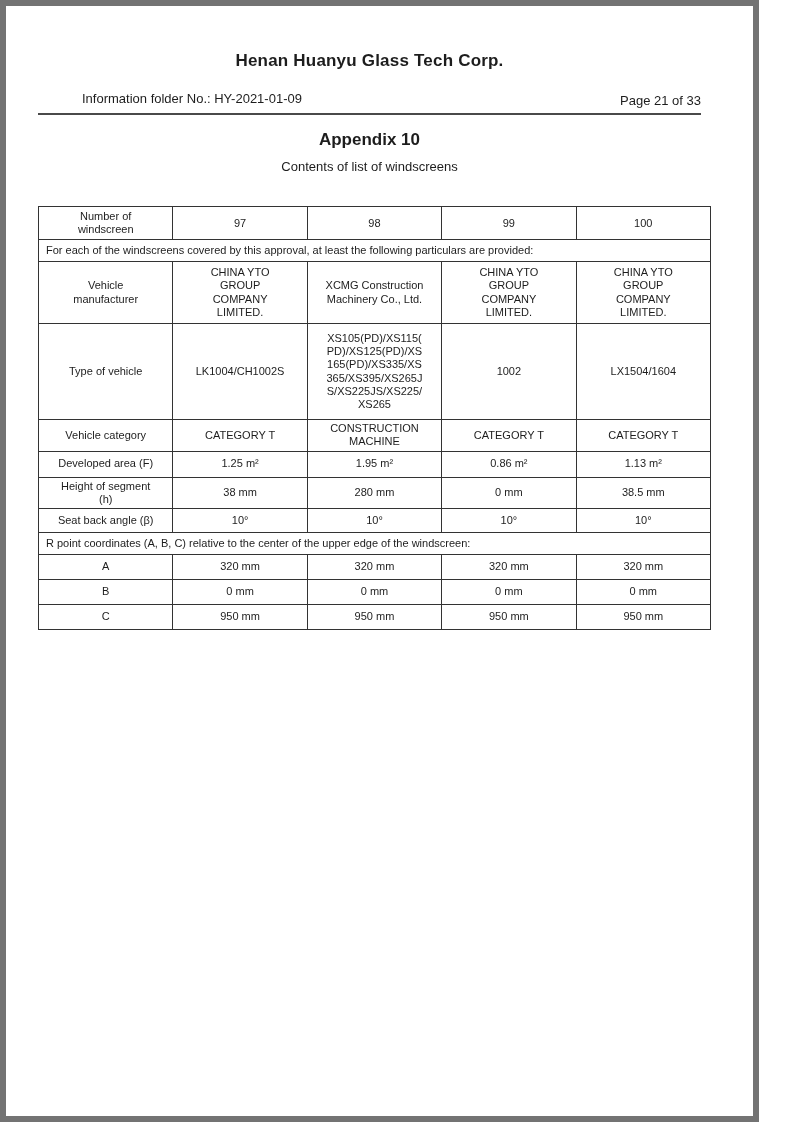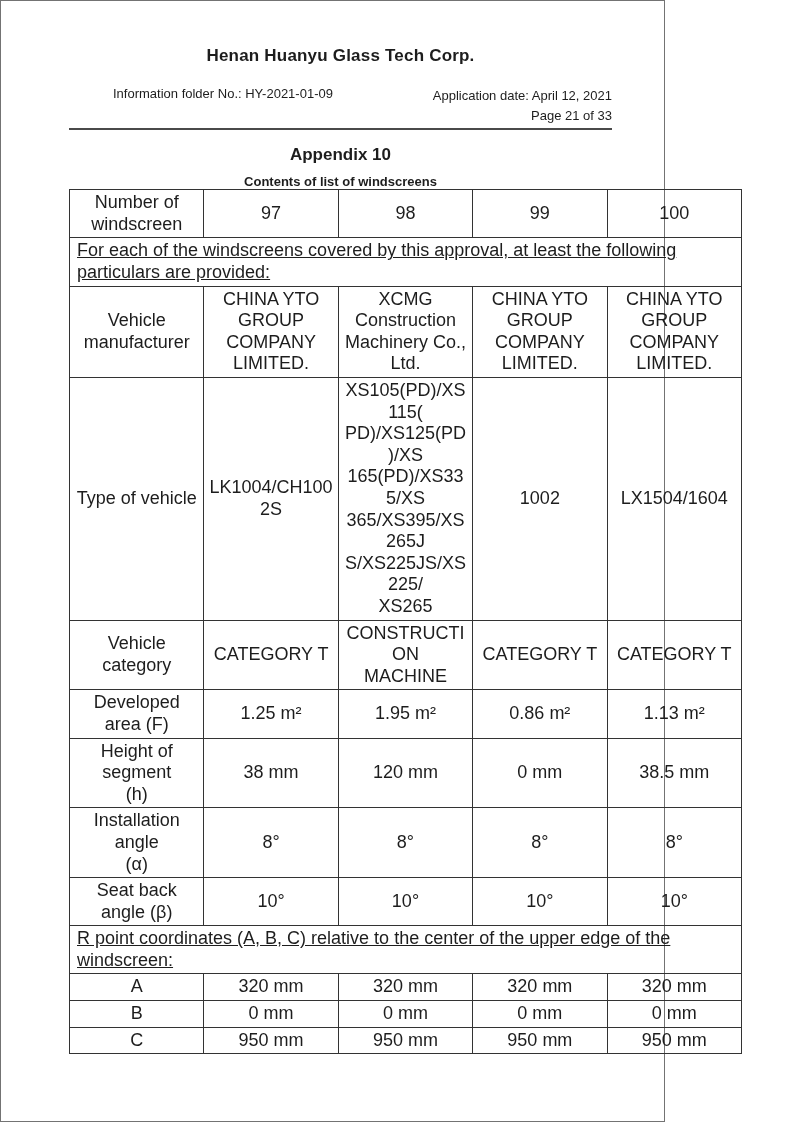--- a/index.html
+++ b/index.html
@@ -3,25 +3,25 @@
 <meta charset="utf-8">
 <style>
   * { margin: 0; padding: 0; box-sizing: border-box; }
   html, body { background: #ffffff; }
   body {
     font-family: "Liberation Sans", "DejaVu Sans", sans-serif;
     color: #1d1d1d;
     width: 793px;
   }
   .page {
-    width: 665px;
+    width: 759px;
     height: 1122px;
-    border: 1px solid #737373;
+    border: 6px solid #737373;
     background: #ffffff;
-    padding: 45px 52px 0 68px;
+    padding: 45px 52px 0 32px;
   }
   .doc-title {
     text-align: center;
     font-size: 17px;
     font-weight: bold;
     letter-spacing: 0.2px;
   }
   .info-row {
     display: flex;
     justify-content: space-between;
@@ -38,46 +38,45 @@
     margin-top: 2px;
   }
   .appendix-title {
     text-align: center;
     font-weight: bold;
     font-size: 17px;
     margin-top: 15px;
   }
   .appendix-subtitle {
     text-align: center;
-    font-weight: bold;
+    font-weight: normal;
     font-size: 13px;
     margin-top: 9px;
   }
   table.ws {
     width: 673px;
-    margin-top: 0;
+    margin-top: 32px;
     border-collapse: collapse;
     table-layout: fixed;
-    font-size: 18px;
+    font-size: 11px;
   }
   table.ws col { width: 20%; }
   table.ws td {
     border: 1px solid #333333;
     text-align: center;
     vertical-align: middle;
     padding: 2px 4px;
     line-height: 1.2;
     white-space: pre-line;
     overflow-wrap: break-word;
   }
   table.ws td.note {
     text-align: left;
     padding-left: 7px;
     white-space: normal;
-    text-decoration: underline;
   }
   
   tr.vals td:nth-child(4), tr.vals td:nth-child(5) { text-underline-offset: 2px; }
   tr.r-header     { height: 33px; }
   tr.r-note       { height: 22px; }
   tr.r-manu       { height: 62px; }
   tr.r-type       { height: 96px; }
   tr.r-cat        { height: 28px; }
   tr.r-area       { height: 26px; }
   tr.r-hseg       { height: 28px; }
@@ -89,21 +88,20 @@
 </head>
 <body>
 
 <div class="page">
 
   <div class="doc-title">Henan Huanyu Glass Tech Corp.</div>
 
   <div class="info-row">
     <div class="info-left">Information folder No.: HY-2021-01-09</div>
     <div class="info-right">
-      <div>Application date: April 12, 2021</div>
       <div>Page 21 of 33</div>
     </div>
   </div>
 
   <hr class="rule">
 
   <div class="appendix-title">Appendix 10</div>
   <div class="appendix-subtitle">Contents of list of windscreens</div>
 
   <table class="ws">
@@ -168,31 +166,23 @@
         <td>Developed area (F)</td>
         <td>1.25 m²</td>
         <td>1.95 m²</td>
         <td>0.86 m²</td>
         <td>1.13 m²</td>
       </tr>
       <tr class="vals r-hseg">
         <td>Height of segment
 (h)</td>
         <td>38 mm</td>
-        <td>120 mm</td>
+        <td>280 mm</td>
         <td>0 mm</td>
         <td>38.5 mm</td>
-      </tr>
-      <tr class="vals r-inst">
-        <td>Installation angle
-(α)</td>
-        <td>8°</td>
-        <td>8°</td>
-        <td>8°</td>
-        <td>8°</td>
       </tr>
       <tr class="vals r-seat">
         <td>Seat back angle (β)</td>
         <td>10°</td>
         <td>10°</td>
         <td>10°</td>
         <td>10°</td>
       </tr>
       <tr class="r-note">
         <td class="note" colspan="5">R point coordinates (A, B, C) relative to the center of the upper edge of the windscreen:</td>

